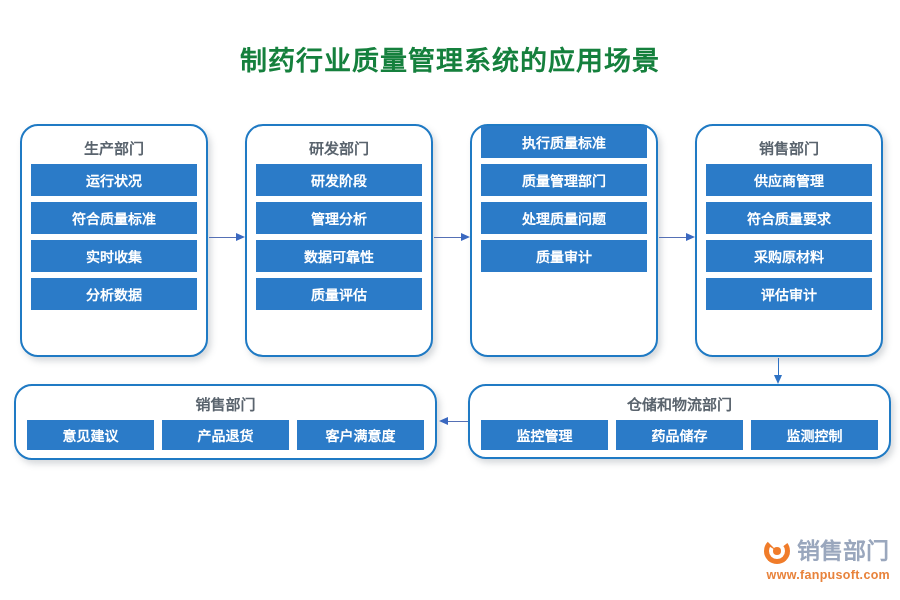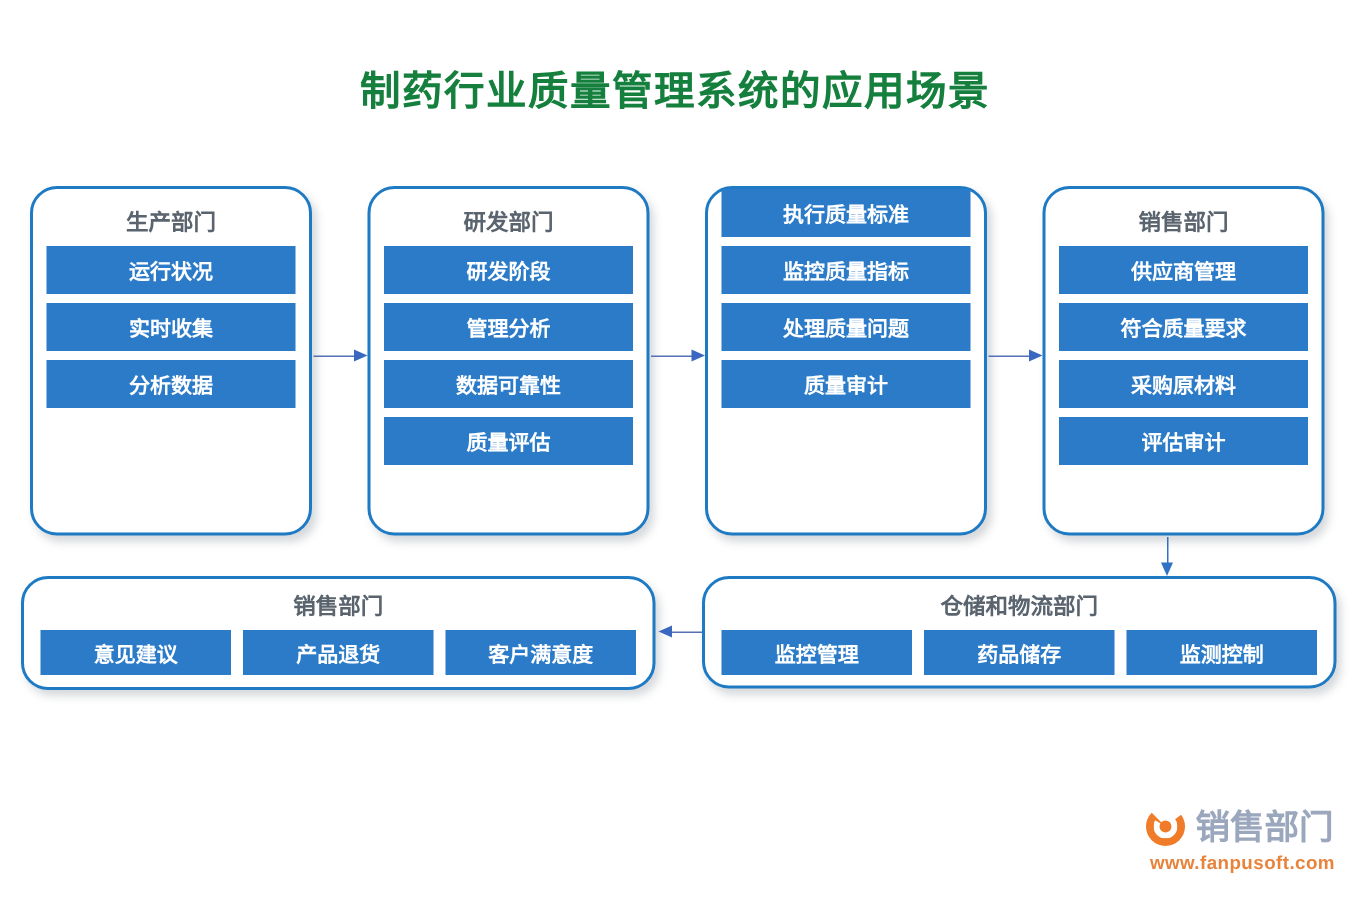--- a/index.html
+++ b/index.html
@@ -210,39 +210,40 @@
 <body>
 
 <div id="canvas">
 
   <div class="page-title">制药行业质量管理系统的应用场景</div>
 
   <div class="dept-card col-card" style="left:20px; top:124px; width:188px; height:233px;">
     <div class="dept-title">生产部门</div>
     <div class="items">
       <div class="dept-item">运行状况</div>
+      <div class="dept-item">符合质量标准</div>
       <div class="dept-item">实时收集</div>
       <div class="dept-item">分析数据</div>
     </div>
   </div>
 
   <div class="dept-card col-card" style="left:245px; top:124px; width:188px; height:233px;">
     <div class="dept-title">研发部门</div>
     <div class="items">
       <div class="dept-item">研发阶段</div>
       <div class="dept-item">管理分析</div>
       <div class="dept-item">数据可靠性</div>
       <div class="dept-item">质量评估</div>
     </div>
   </div>
 
   <div class="dept-card col-card" style="left:470px; top:124px; width:188px; height:233px;">
     <div class="items">
       <div class="dept-item">执行质量标准</div>
-      <div class="dept-item">监控质量指标</div>
+      <div class="dept-item">质量管理部门</div>
       <div class="dept-item">处理质量问题</div>
       <div class="dept-item">质量审计</div>
     </div>
   </div>
 
   <div class="dept-card col-card" style="left:695px; top:124px; width:188px; height:233px;">
     <div class="dept-title">销售部门</div>
     <div class="items">
       <div class="dept-item">供应商管理</div>
       <div class="dept-item">符合质量要求</div>

